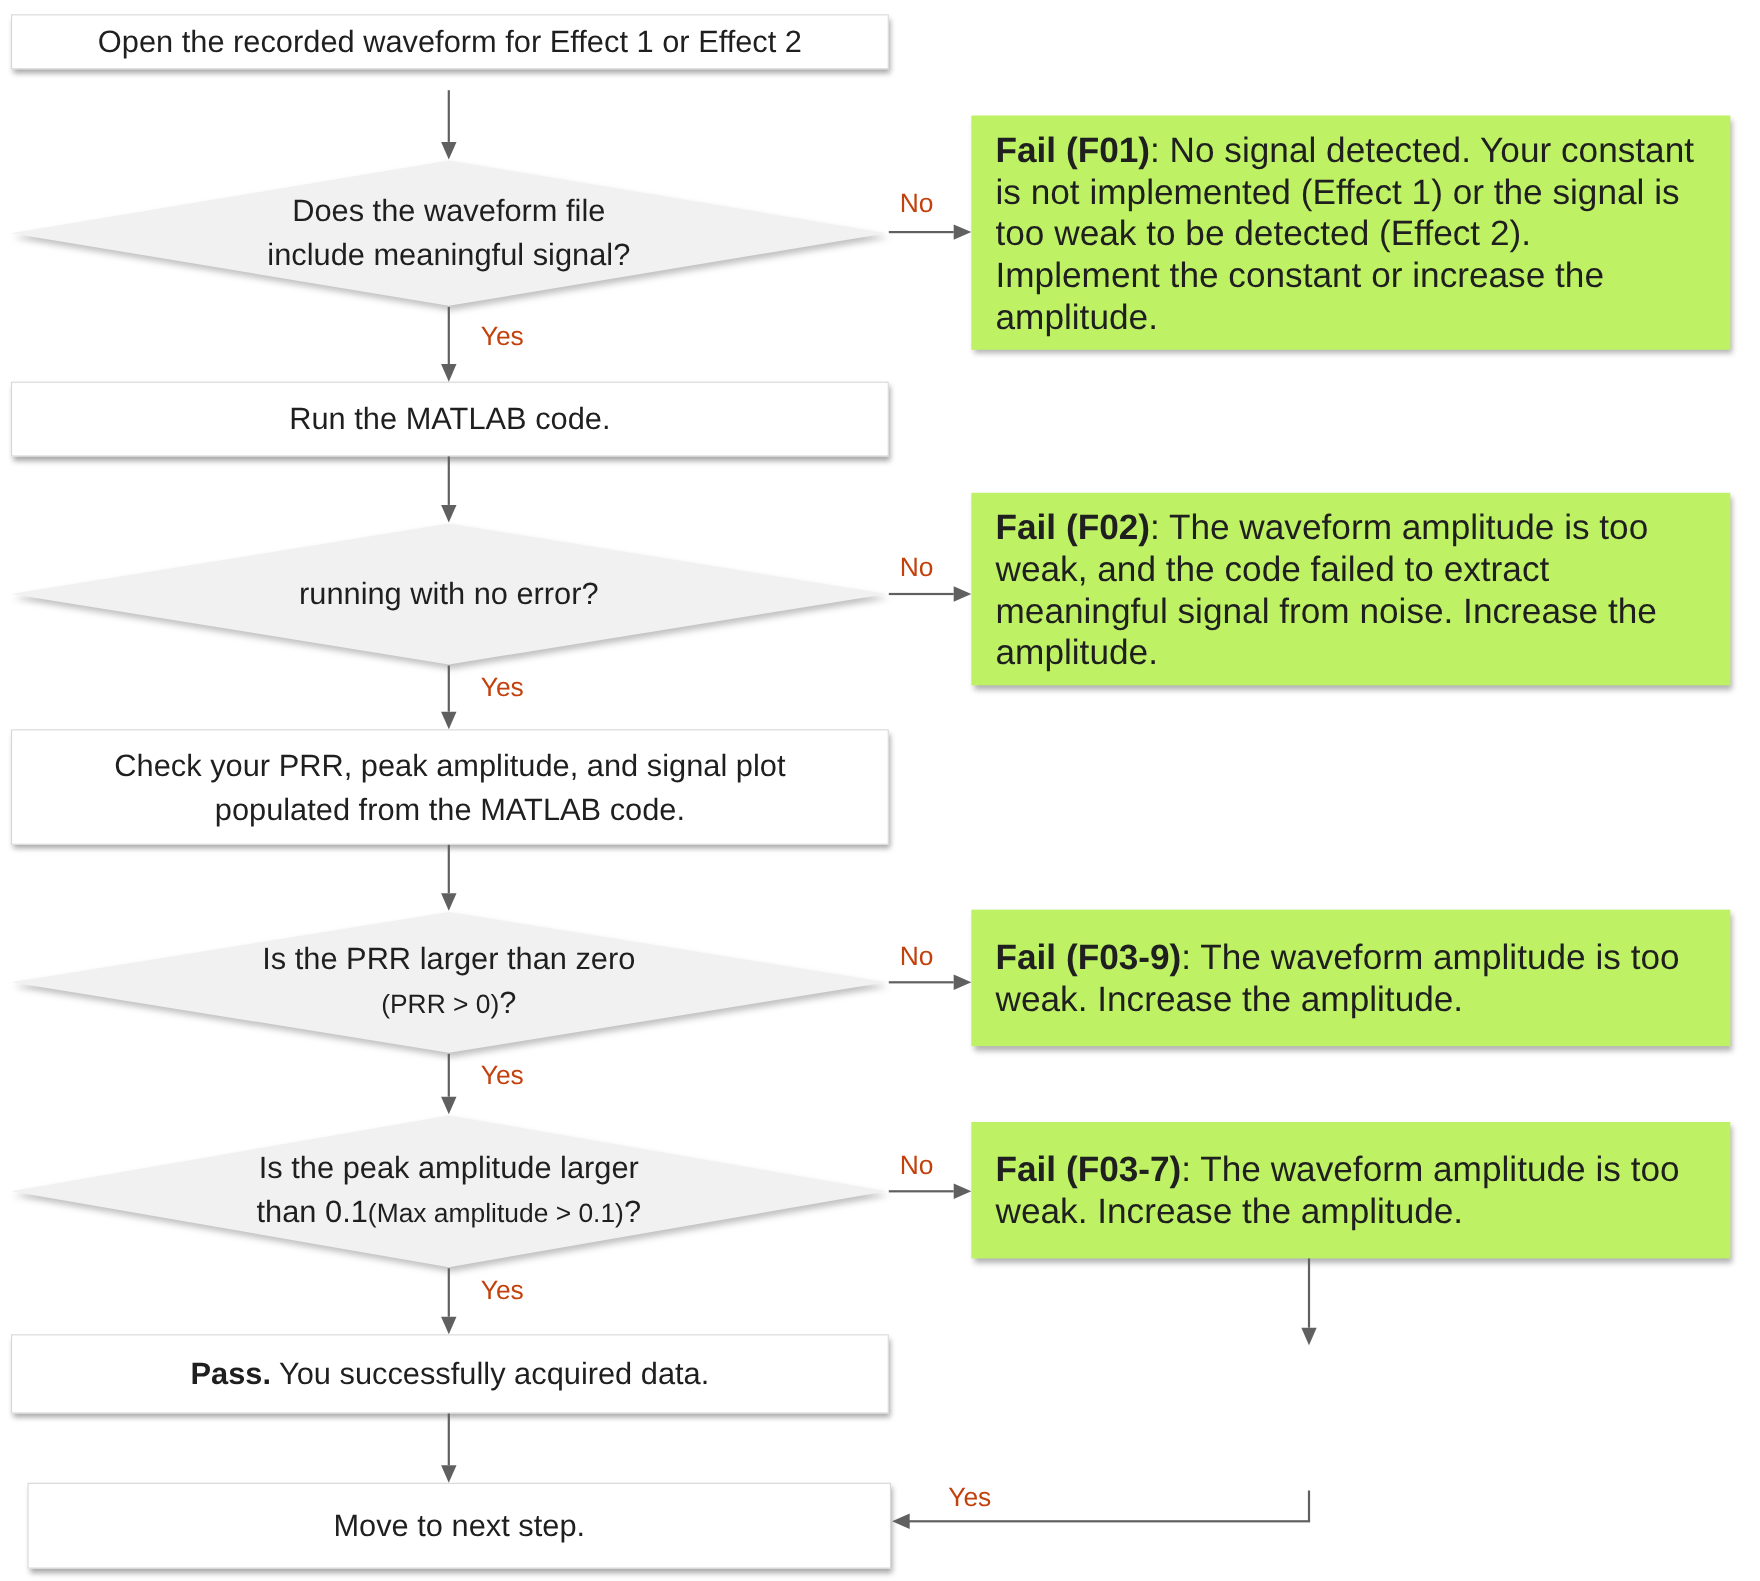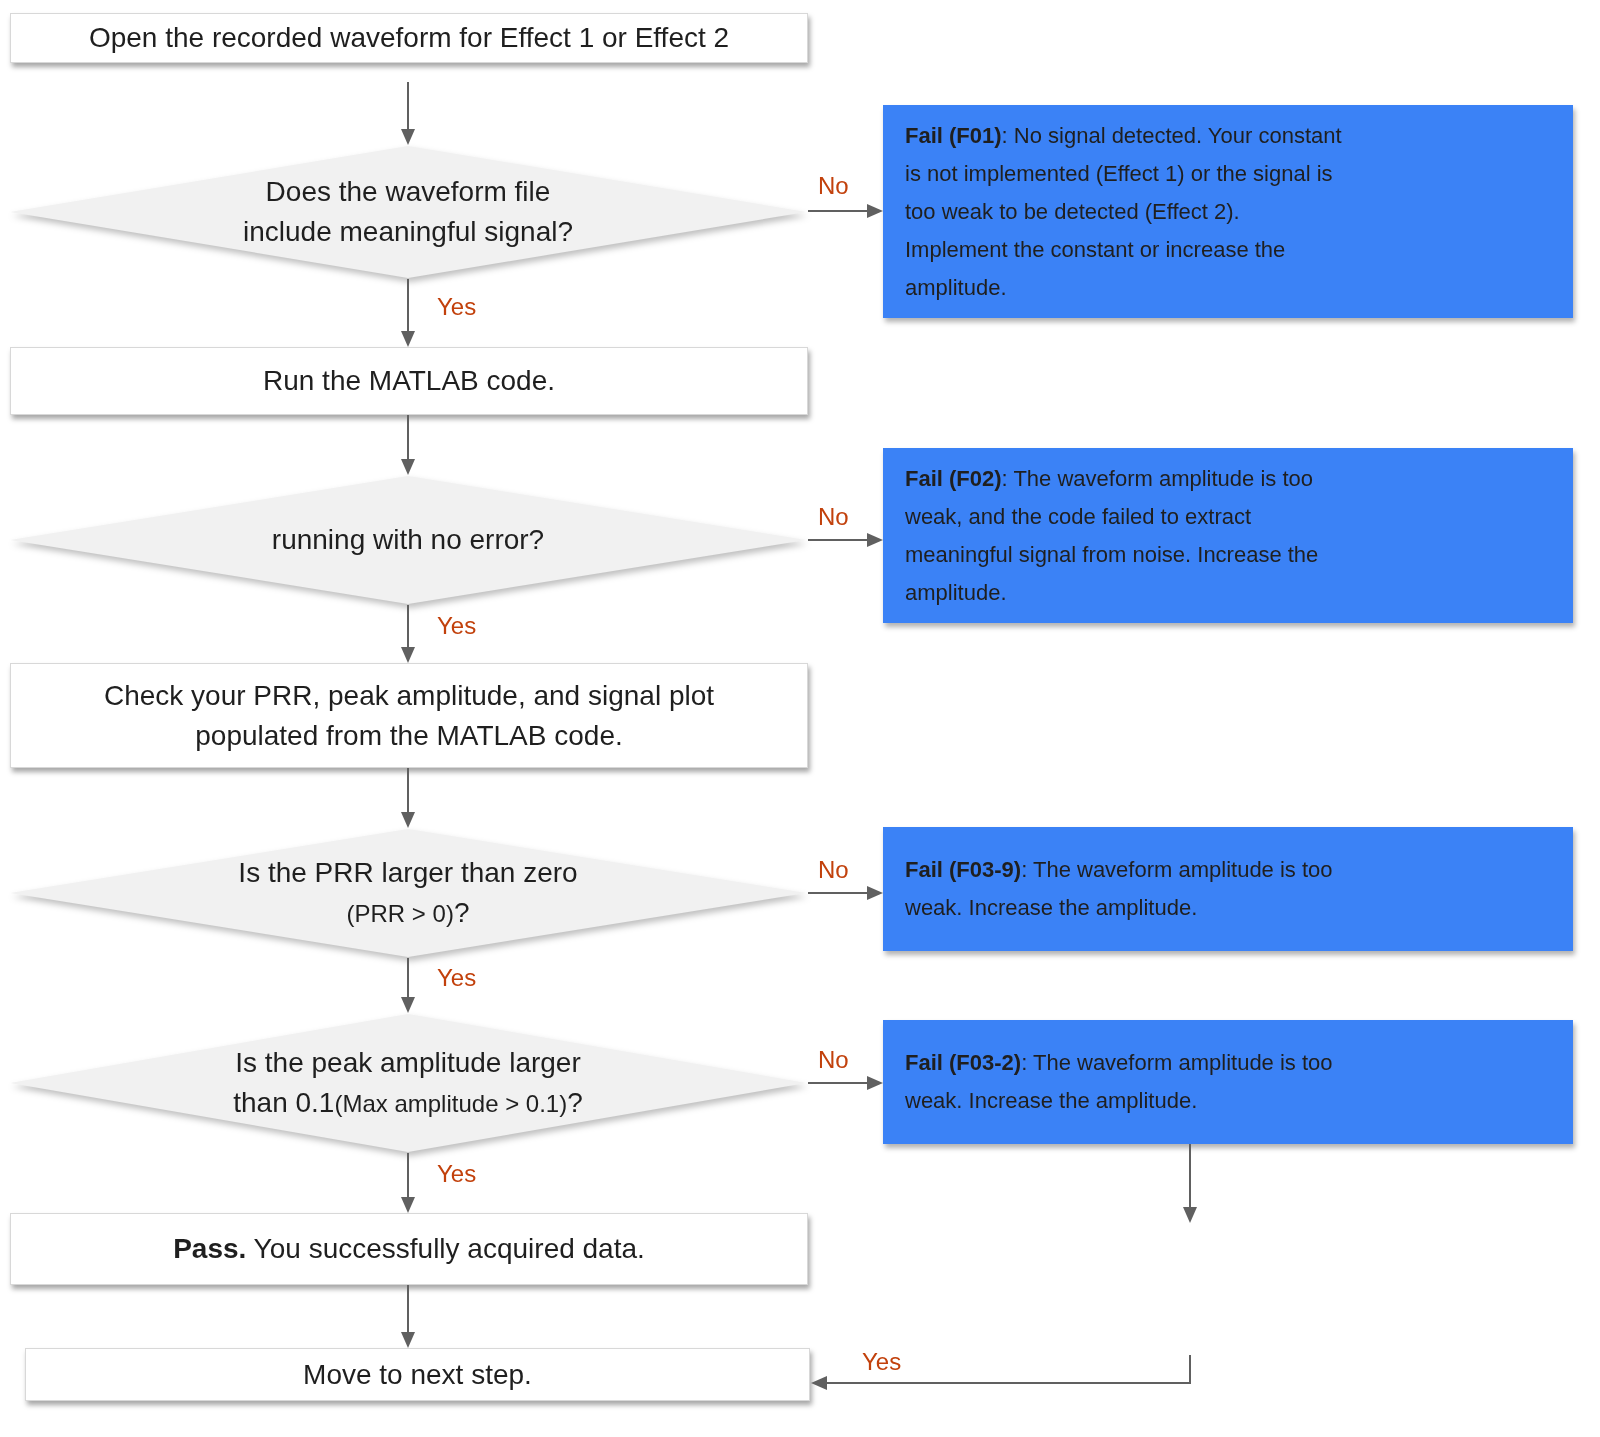--- a/index.html
+++ b/index.html
@@ -23,27 +23,27 @@
     align-items: center;
     justify-content: center;
     text-align: center;
     font-size: 28px;
     line-height: 40px;
     white-space: pre-line;
   }
   
   .fbox {
     position: absolute;
-    background: #3b82f6;
+    background: #bef264;
     box-shadow: 2px 4px 5px rgba(0,0,0,0.30);
     box-sizing: border-box;
     display: flex;
     align-items: center;
     padding: 10px 22px;
-    font-size: 22px;
+    font-size: 32px;
     line-height: 38px;
   }
   .fbox .ftext { white-space: pre-line; }
   .fbox b, .pbox b { font-weight: bold; }
   
   .diamond { position: absolute; }
   .diamond svg { position: absolute; left: 0; top: 0; filter: drop-shadow(2px 4px 3px rgba(0,0,0,0.25)); }
   .dtext {
     position: absolute; left: 0; top: 0; right: 0; bottom: 0;
     display: flex; flex-direction: column;
@@ -87,21 +87,21 @@
 
   <div class="pbox" style="left:10px; top:663px; width:798px; height:105px;">
     <span>Check your PRR, peak amplitude, and signal plot
 populated from the MATLAB code.</span>
   </div>
 
   <div class="pbox" style="left:10px; top:1213px; width:798px; height:72px;">
     <span><b>Pass.</b><span> You successfully acquired data.</span></span>
   </div>
 
-  <div class="pbox" style="left:25px; top:1348px; width:785px; height:53px;">
+  <div class="pbox" style="left:25px; top:1348px; width:785px; height:78px;">
     <span>Move to next step.</span>
   </div>
 
   <div class="diamond" style="left:9px; top:145px; width:798px; height:134px;">
     <svg width="798" height="134">
       <polygon points="399,1 797,67 399,133 1,67" fill="#f1f1f1"></polygon>
     </svg>
     <div class="dtext">
       <span>Does the waveform file</span>
       <span>include meaningful signal?</span>
@@ -152,21 +152,21 @@
 meaningful signal from noise. Increase the
 amplitude.</span></div>
   </div>
 
   <div class="fbox" style="left:883px; top:827px; width:690px; height:124px;">
     <div class="ftext"><b>Fail (F03-9)</b><span>: The waveform amplitude is too
 weak. Increase the amplitude.</span></div>
   </div>
 
   <div class="fbox" style="left:883px; top:1020px; width:690px; height:124px;">
-    <div class="ftext"><b>Fail (F03-2)</b><span>: The waveform amplitude is too
+    <div class="ftext"><b>Fail (F03-7)</b><span>: The waveform amplitude is too
 weak. Increase the amplitude.</span></div>
   </div>
 
   <div class="vline" style="left:407px; top:82px; height:47px;"></div>
   <div class="ah-down" style="left:401px; top:129px;"></div>
 
   <div class="vline" style="left:407px; top:279px; height:52px;"></div>
   <div class="ah-down" style="left:401px; top:331px;"></div>
   <span class="elabel" style="left:437px; top:293px;">Yes</span>
 

